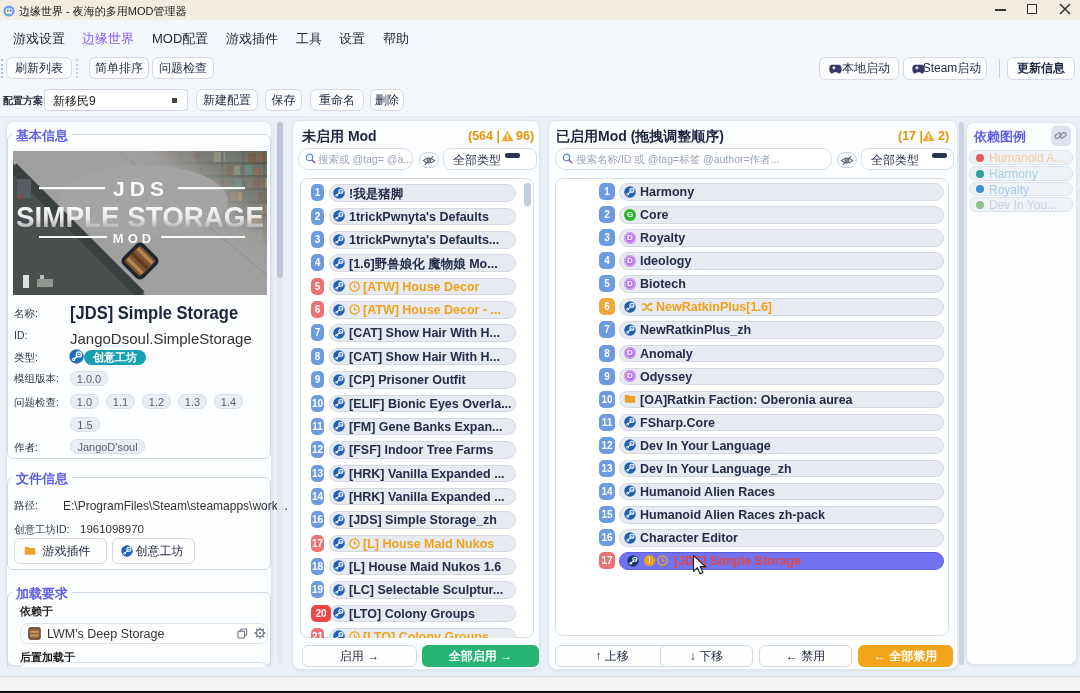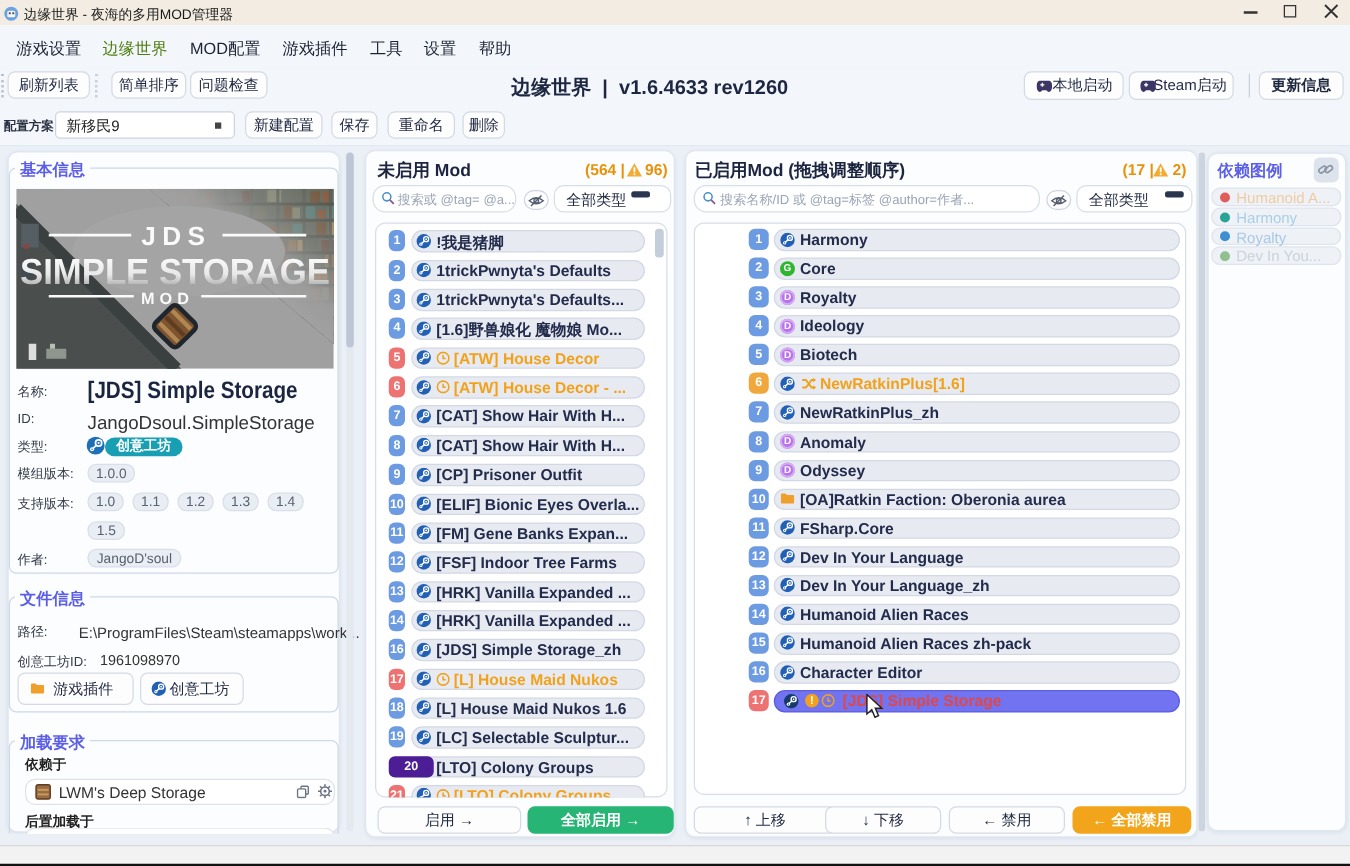--- a/index.html
+++ b/index.html
@@ -27,34 +27,33 @@
 </svg>
 <div class="abs" style="left:19px;top:4px;font-size:11px;color:#1c1c1c">边缘世界 - 夜海的多用MOD管理器</div>
 <div class="abs" style="left:995px;top:9px;width:11px;height:1.6px;background:#333"></div>
 <div class="abs" style="left:1027px;top:4px;width:10px;height:10px;border:1.5px solid #333"></div>
 <svg class="abs" style="left:1059px;top:3px" width="12" height="12" viewBox="0 0 12 12">
       <path d="M1 1 L11 11 M11 1 L1 11" stroke="#333" stroke-width="1.5"></path>
     </svg>
 
 <div class="abs" style="left:0;top:20px;width:1080px;height:35px;background:#f3f7fb"></div>
 <div class="abs" style="left:13px;top:30px;font-size:13px;color:#1d2433">游戏设置</div>
-<div class="abs" style="left:82px;top:30px;font-size:13px;color:#4d7c0f">边缘世界</div>
+<div class="abs" style="left:82px;top:30px;font-size:13px;color:#8b5cf6">边缘世界</div>
 <div class="abs" style="left:152px;top:30px;font-size:13px;color:#1d2433">MOD配置</div>
 <div class="abs" style="left:226px;top:30px;font-size:13px;color:#1d2433">游戏插件</div>
 <div class="abs" style="left:296px;top:30px;font-size:13px;color:#1d2433">工具</div>
 <div class="abs" style="left:339px;top:30px;font-size:13px;color:#1d2433">设置</div>
 <div class="abs" style="left:383px;top:30px;font-size:13px;color:#1d2433">帮助</div>
 
 <div class="abs" style="left:0;top:55px;width:1080px;height:62px;background:#f3f7fb;border-bottom:1px solid #e2e8ef"></div>
 <div class="abs" style="left:1px;top:59px;width:2px;height:19px;border-left:2px dotted #b8c2d0"></div>
 <div class="btn" style="left:6px;top:57px;width:66px;height:22px;line-height:20px">刷新列表</div>
 <div class="abs" style="left:76px;top:59px;width:2px;height:19px;border-left:2px dotted #c8d0dc"></div>
 <div class="btn" style="left:89px;top:57px;width:60px;height:22px;line-height:20px">简单排序</div>
 <div class="btn" style="left:152px;top:57px;width:62px;height:22px;line-height:20px">问题检查</div>
-<div class="abs" style="left:409px;top:60px;font-size:16px;font-weight:bold;color:#1e2742">边缘世界&nbsp; | &nbsp;v1.6.4633 rev1260</div>
 <div class="btn" style="left:819px;top:57px;width:80px;height:23px;line-height:21px;padding-left:14px">本地启动</div>
 <svg style="position:absolute;left:829px;top:64px" width="13" height="9.75" viewBox="0 0 20 15">
 <path d="M4 1 h12 q3.5 1 3.5 6 q0 6-3 7.5 q-2 0.8-4-2 h-5 q-2 2.8-4 2 q-3-1.5-3-7.5 q0-5 3.5-6 Z" fill="#3b3666"></path>
 <rect x="5" y="5" width="5" height="1.8" fill="#fff" opacity="0.9"></rect>
 <rect x="6.6" y="3.4" width="1.8" height="5" fill="#fff" opacity="0.9"></rect>
 </svg>
 <div class="btn" style="left:903px;top:57px;width:84px;height:23px;line-height:21px;padding-left:14px">Steam启动</div>
 <svg style="position:absolute;left:912px;top:64px" width="13" height="9.75" viewBox="0 0 20 15">
 <path d="M4 1 h12 q3.5 1 3.5 6 q0 6-3 7.5 q-2 0.8-4-2 h-5 q-2 2.8-4 2 q-3-1.5-3-7.5 q0-5 3.5-6 Z" fill="#3b3666"></path>
 <rect x="5" y="5" width="5" height="1.8" fill="#fff" opacity="0.9"></rect>
@@ -267,21 +266,21 @@
 <circle cx="12" cy="12" r="11.5" fill="#1d6fb8"></circle>
 <circle cx="15.8" cy="8.6" r="4" fill="none" stroke="#fff" stroke-width="2.2"></circle>
 <circle cx="15.8" cy="8.6" r="1.4" fill="#fff"></circle>
 <path d="M13 11.6 L8.2 15.8" stroke="#fff" stroke-width="2.2" fill="none"></path>
 <circle cx="7.4" cy="16.6" r="2.6" fill="#fff"></circle>
 <circle cx="7.4" cy="16.6" r="0.9" fill="#1d6fb8"></circle>
 </svg>
 <div class="abs" style="left:84px;top:350px;width:62px;height:15px;background:#199fb4;border-radius:8px;color:#fff;font-size:11px;font-weight:bold;text-align:center;line-height:15px">创意工坊</div>
 <div class="lbl" style="left:14px;top:372px">模组版本:</div>
 <div class="gpill" style="left:70px;top:371px;width:38px;height:15px;line-height:14px">1.0.0</div>
-<div class="lbl" style="left:14px;top:396px">支持版本:</div>
+<div class="lbl" style="left:14px;top:396px">问题检查:</div>
 <div class="gpill" style="left:70px;top:394px;width:29px;height:15px;line-height:14px">1.0</div>
 <div class="gpill" style="left:106px;top:394px;width:29px;height:15px;line-height:14px">1.1</div>
 <div class="gpill" style="left:142px;top:394px;width:29px;height:15px;line-height:14px">1.2</div>
 <div class="gpill" style="left:178px;top:394px;width:29px;height:15px;line-height:14px">1.3</div>
 <div class="gpill" style="left:214px;top:394px;width:29px;height:15px;line-height:14px">1.4</div>
 <div class="gpill" style="left:70px;top:417px;width:30px;height:15px;line-height:14px">1.5</div>
 <div class="lbl" style="left:14px;top:441px">作者:</div>
 <div class="gpill" style="left:70px;top:439px;width:75px;height:15px;line-height:14px">JangoD'soul</div>
 
 <div class="fieldset" style="left:7px;top:477px;width:264px;height:93px"></div>
@@ -563,21 +562,21 @@
         <div class="pill" style="left:329px;top:581.2px;width:187px"></div>
         <svg style="position:absolute;left:333px;top:583.75px" width="12" height="12" viewBox="0 0 24 24">
 <circle cx="12" cy="12" r="11.5" fill="#2160b4"></circle>
 <circle cx="15.8" cy="8.6" r="4" fill="none" stroke="#fff" stroke-width="2.2"></circle>
 <circle cx="15.8" cy="8.6" r="1.4" fill="#fff"></circle>
 <path d="M13 11.6 L8.2 15.8" stroke="#fff" stroke-width="2.2" fill="none"></path>
 <circle cx="7.4" cy="16.6" r="2.6" fill="#fff"></circle>
 <circle cx="7.4" cy="16.6" r="0.9" fill="#2160b4"></circle>
 </svg>
         <div class="mname" style="left:349px;top:583.2px">[LC] Selectable Sculptur...</div>
-        <div class="badge" style="left:311px;top:604.6px;width:36px;background:#4c1d95">20</div>
+        <div class="badge" style="left:311px;top:604.6px;width:20px;background:#ef4444">20</div>
         <div class="pill" style="left:329px;top:604.6px;width:187px"></div>
         <svg style="position:absolute;left:333px;top:607.1px" width="12" height="12" viewBox="0 0 24 24">
 <circle cx="12" cy="12" r="11.5" fill="#2160b4"></circle>
 <circle cx="15.8" cy="8.6" r="4" fill="none" stroke="#fff" stroke-width="2.2"></circle>
 <circle cx="15.8" cy="8.6" r="1.4" fill="#fff"></circle>
 <path d="M13 11.6 L8.2 15.8" stroke="#fff" stroke-width="2.2" fill="none"></path>
 <circle cx="7.4" cy="16.6" r="2.6" fill="#fff"></circle>
 <circle cx="7.4" cy="16.6" r="0.9" fill="#2160b4"></circle>
 </svg>
         <div class="mname" style="left:349px;top:606.6px">[LTO] Colony Groups</div>

